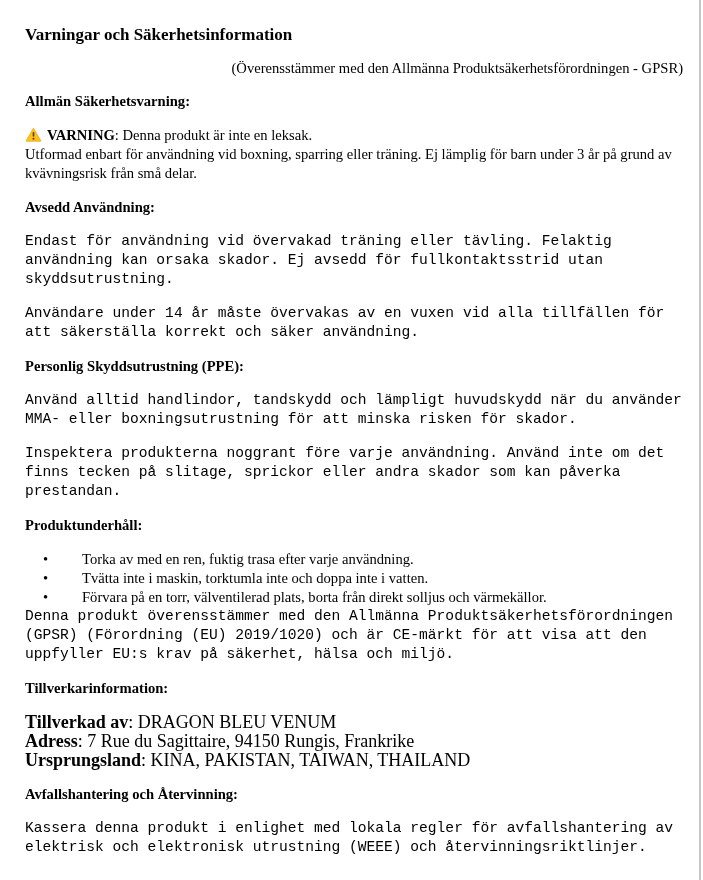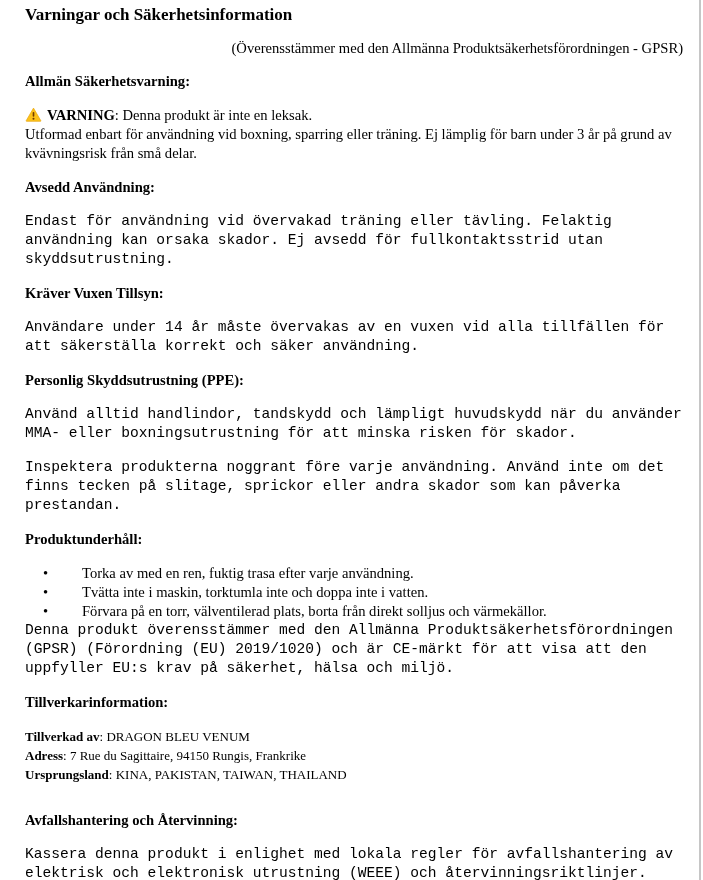--- a/index.html
+++ b/index.html
@@ -7,21 +7,21 @@
   body {
     width: 703px;
     height: 880px;
     position: relative;
     font-family: "Liberation Serif", "DejaVu Serif", serif;
     color: #000000;
     overflow: hidden;
   }
   .doc {
     position: relative;
-    padding: 4px 20px 0 25px;
+    padding: 24px 20px 0 25px;
     width: 100%;
     height: 100%;
   }
   .doc-title {
     font-size: 17px;
     font-weight: bold;
     line-height: 21px;
     margin: 0 0 14px 0;
   }
   .subtitle {
@@ -64,23 +64,23 @@
   }
   .bullet-item { display: flex; }
   .bullet-dot {
     width: 12px;
     margin-left: 18px;
     flex: 0 0 auto;
   }
   .bullet-gap { width: 27px; flex: 0 0 auto; }
   .bullet-text { flex: 1 1 auto; }
   .kv-block {
-    font-size: 13px;
+    font-size: 18px;
     line-height: 19px;
-    margin: 0 0 27px 0;
+    margin: 0 0 15px 0;
   }
   .kv-row { display: block; }
   .kv-label { font-weight: bold; }
   .page-edge-line {
     position: absolute;
     top: 0;
     right: 2px;
     width: 2px;
     height: 880px;
     background: var(--edge-line, #c6c6c6);
@@ -104,21 +104,20 @@
         <rect x="10.8" y="7.2" width="2.4" height="7.2" rx="1.2" fill="#703B00"></rect>
         <circle cx="12" cy="17.2" r="1.5" fill="#703B00"></circle>
       </svg><span class="warn-label">VARNING</span><span>: Denna produkt är inte en leksak.</span>
     </span>
     <span class="warning-line">Utformad enbart för användning vid boxning, sparring eller träning. Ej lämplig för barn under 3 år på grund av kvävningsrisk från små delar.</span>
   </div>
 
   <h2 class="sec-heading">Avsedd Användning:</h2>
   <p class="body-text">Endast för användning vid övervakad träning eller tävling. Felaktig användning kan orsaka skador. Ej avsedd för fullkontaktsstrid utan skyddsutrustning.</p>
 
-  <h2 class="sec-heading">Kräver Vuxen Tillsyn:</h2>
   <p class="body-text">Användare under 14 år måste övervakas av en vuxen vid alla tillfällen för att säkerställa korrekt och säker användning.</p>
 
   <h2 class="sec-heading">Personlig Skyddsutrustning (PPE):</h2>
   <p class="body-text">Använd alltid handlindor, tandskydd och lämpligt huvudskydd när du använder MMA- eller boxningsutrustning för att minska risken för skador.</p>
 
   <p class="body-text">Inspektera produkterna noggrant före varje användning. Använd inte om det finns tecken på slitage, sprickor eller andra skador som kan påverka prestandan.</p>
 
   <h2 class="sec-heading">Produktunderhåll:</h2>
   <ul class="bullet-list">
     <li class="bullet-item">

